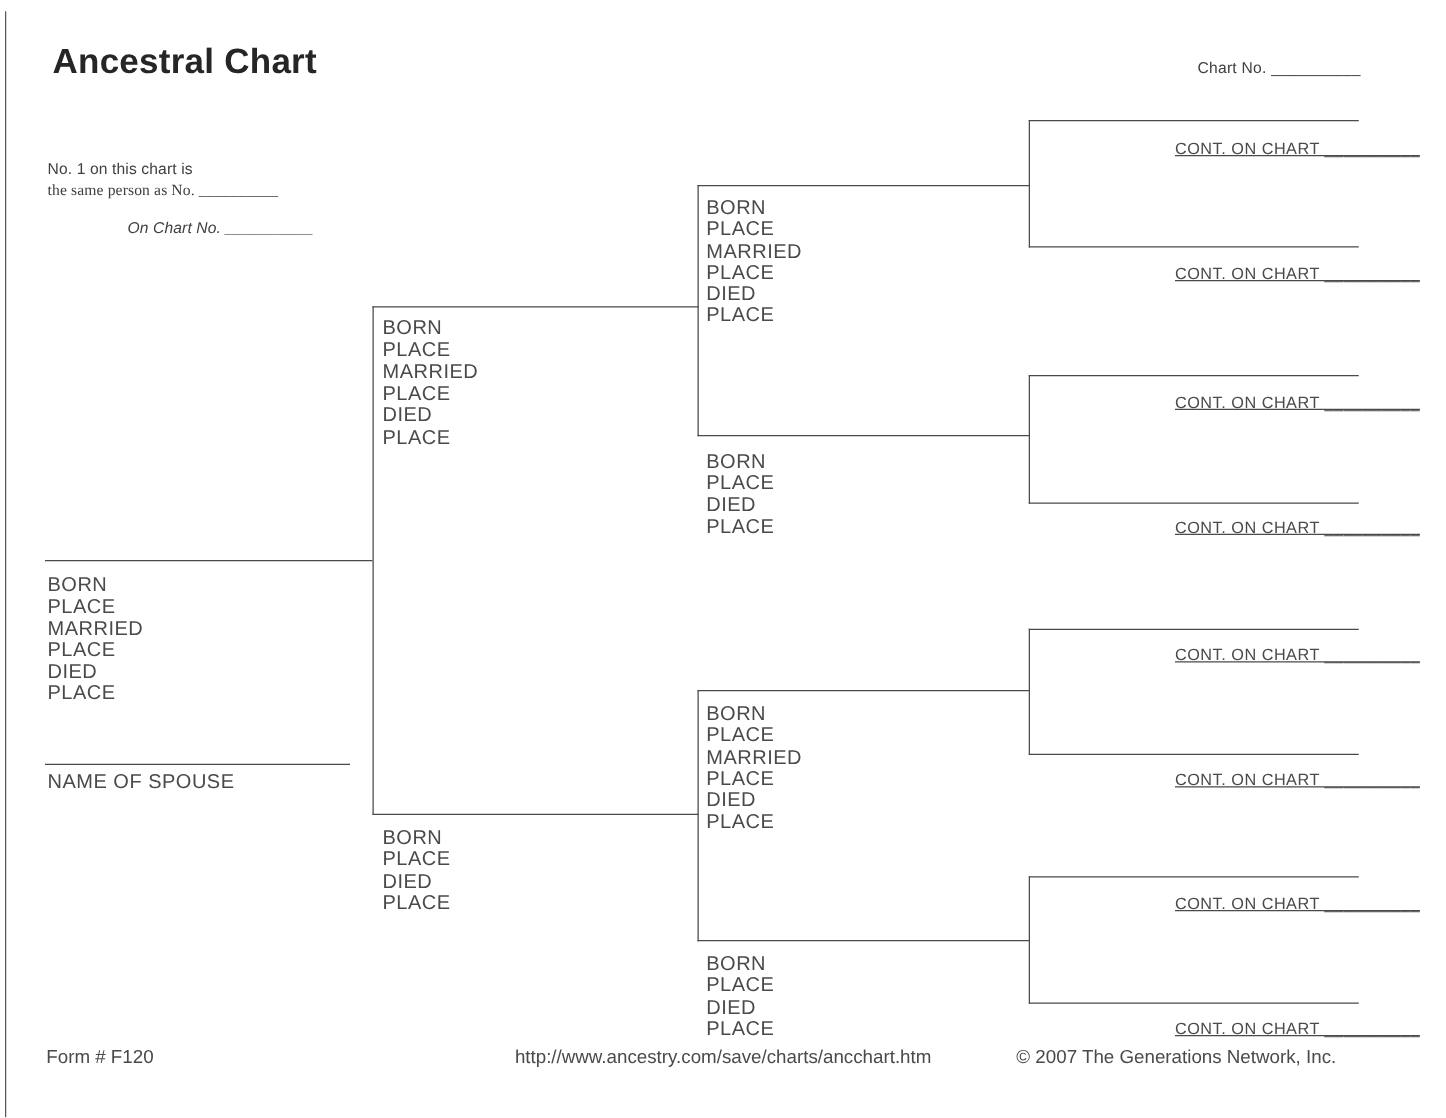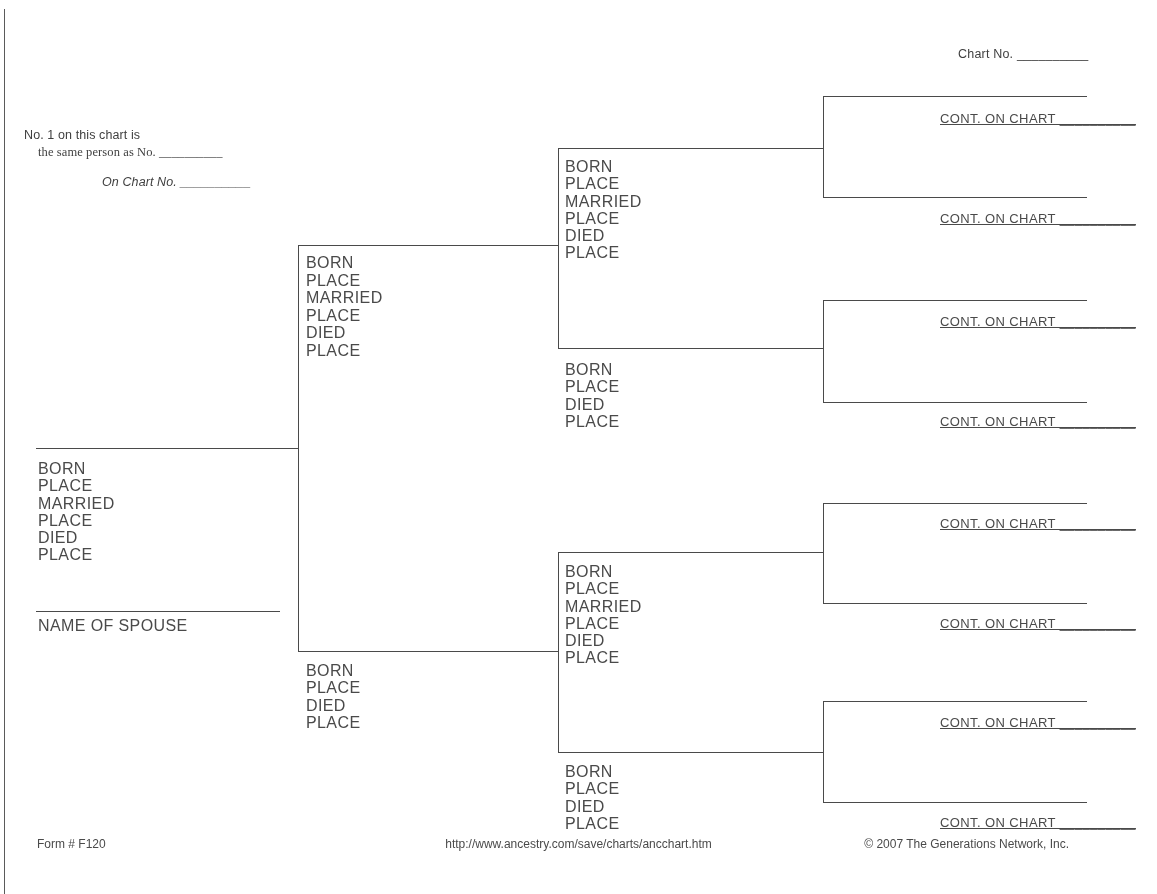--- a/index.html
+++ b/index.html
@@ -27,36 +27,37 @@
   .vline { position:absolute; width:1.4px;  background:#4a4a4a; }
 
   .labels {
     position:absolute; font-size:16px; line-height:17.3px;
     letter-spacing:0.4px; color:#4a4a4a; white-space:nowrap;
   }
   .cont {
     position:absolute; left:940px; font-size:13px; letter-spacing:0.4px;
     color:#4a4a4a; white-space:nowrap;text-decoration:underline;
   }
-  .footer-text { position:absolute; top:837px; font-size:12px; color:#4a4a4a; white-space:nowrap; }
+  .footer-text { position:absolute; top:837px; font-size:15px; color:#4a4a4a; white-space:nowrap; }
   .f-center { left:50%; transform:translateX(-50%); }
   .f-right  { right:88px; }
 </style>
 </head>
 <body>
 
 <div class="page">
 
   <div class="edge-left"></div>
 
+  <div class="title">Ancestral Chart</div>
 
 
   <div class="chart-no">Chart No. __________</div>
 
-  <div class="instr" style="left:24px; top:128px;">No. 1 on this chart is</div>
+  <div class="instr" style="left:38px; top:128px;">No. 1 on this chart is</div>
   <div class="instr" style="left:38px; top:145px;font-family:Liberation Serif, serif;">the same person as No. __________</div>
   <div class="instr" style="left:102px; top:175px;font-style:italic;">On Chart No. __________</div>
 
   <div class="hline" style="left:36px; top:448px; width:262px;"></div>
   <div class="hline" style="left:36px; top:611px; width:244px;"></div>
   <div class="vline" style="left:298px; top:245px; height:407px;"></div>
 
   <div class="hline" style="left:298px; top:245px; width:261px;"></div>
   <div class="hline" style="left:298px; top:651px; width:261px;"></div>
   <div class="vline" style="left:558px; top:148px; height:201px;"></div>

